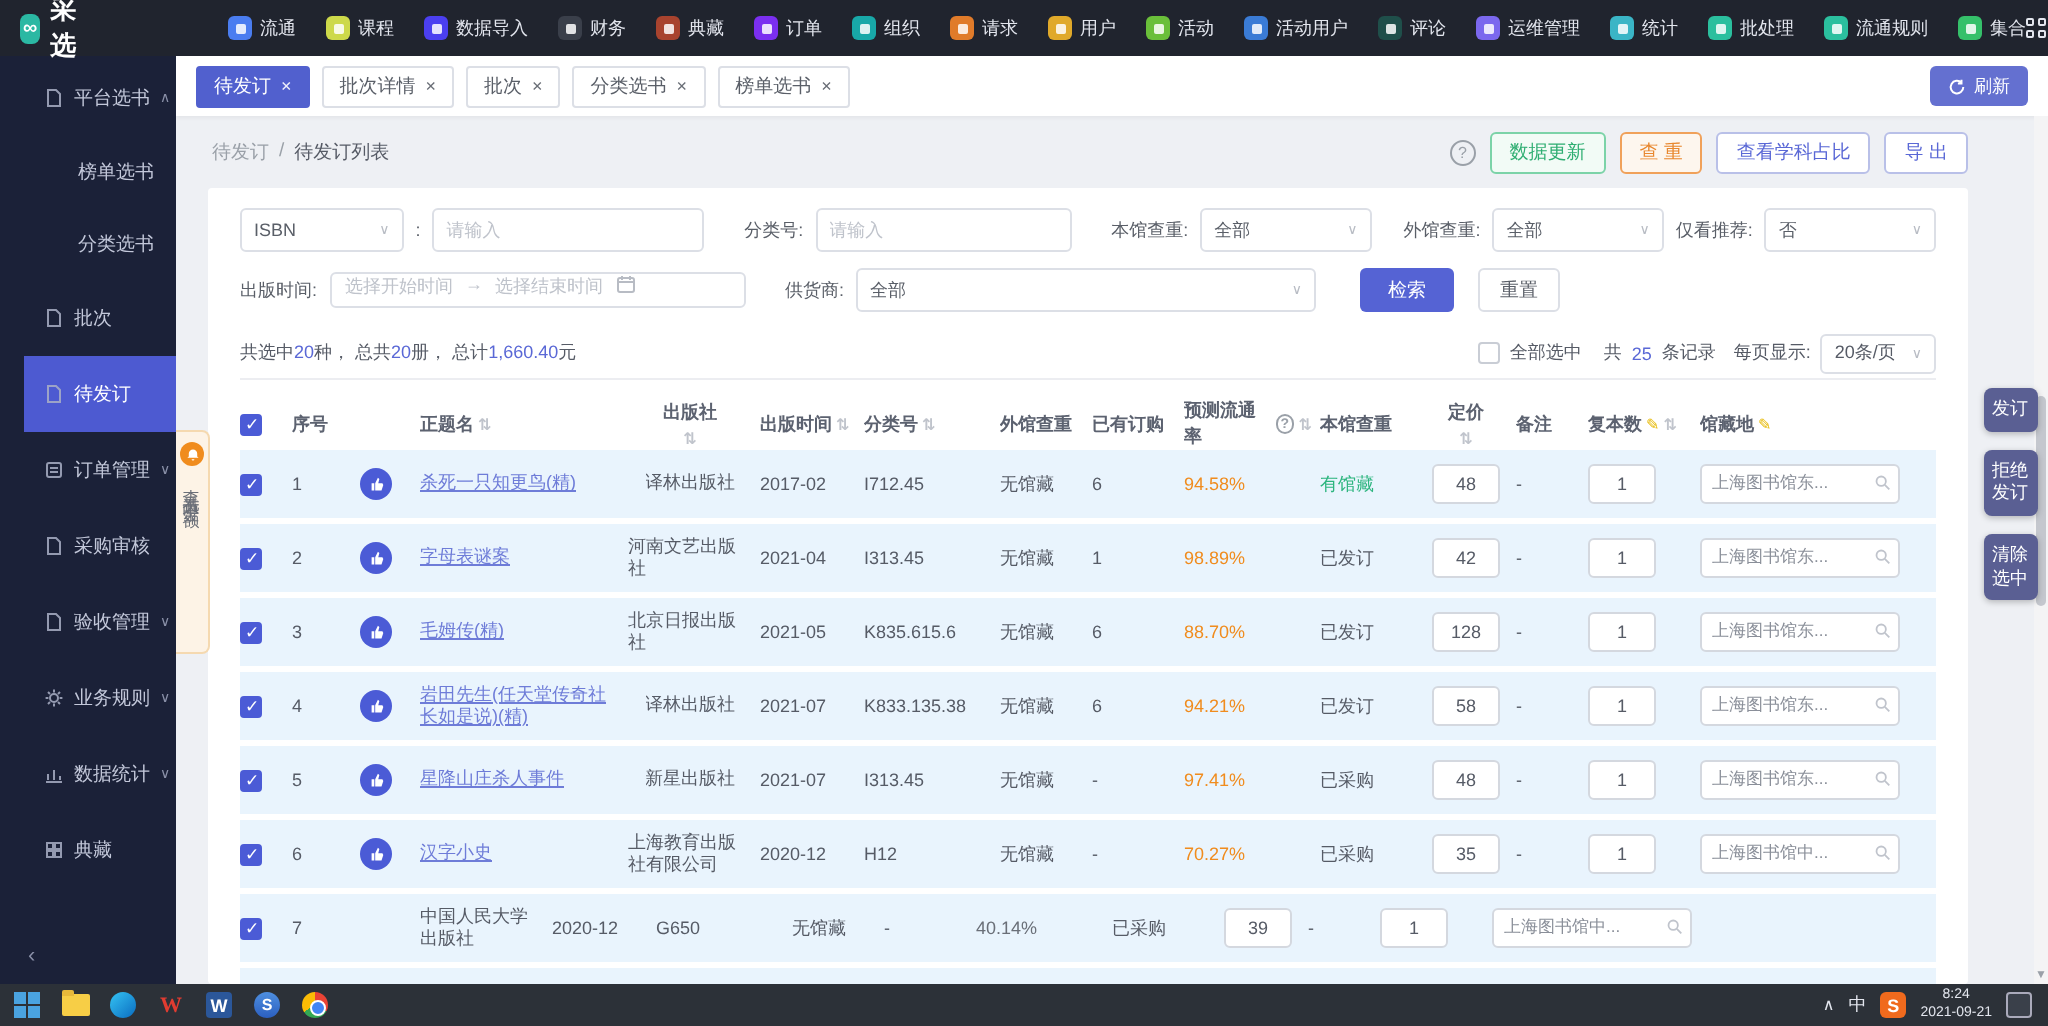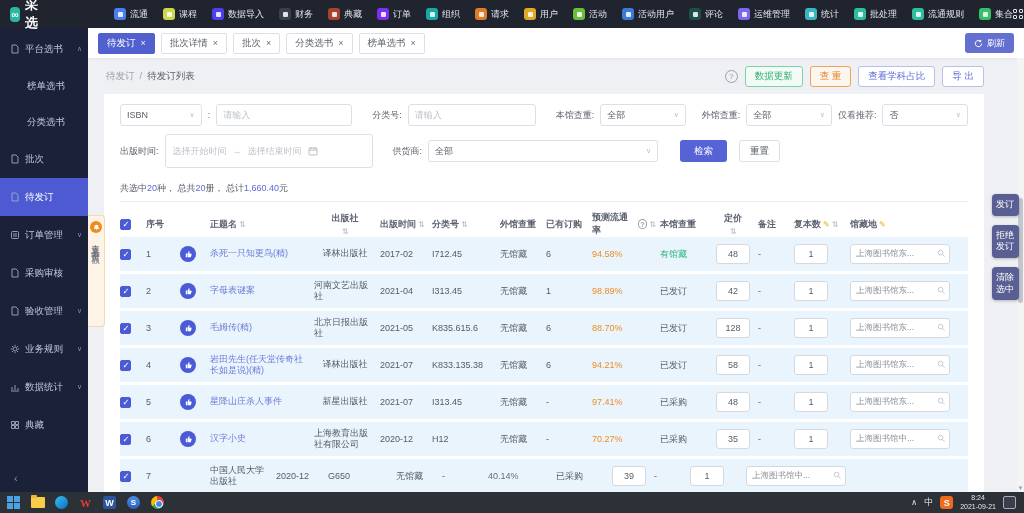--- a/index.html
+++ b/index.html
@@ -14,21 +14,21 @@
   .topnav-item { display:flex; align-items:center; gap:4px; color:#e3e6ee; font-size:9px; cursor:pointer; white-space:nowrap; }
   .topnav-item .nicon { width:12px; height:12px; border-radius:3px; position:relative; flex:none; }
   .topnav-item .nicon::after { content:""; position:absolute; left:3.5px; top:3.5px; width:5px; height:5px; background:rgba(255,255,255,.85); border-radius:1px; }
   .topnav-right { display:flex; align-items:center; gap:8px; padding-right:10px; }
   .apps-btn { display:flex; align-items:center; gap:4px; color:#e3e6ee; font-size:9px; cursor:pointer; }
   .grid-glyph { display:grid; grid-template-columns:4px 4px; grid-gap:1.5px; }
   .grid-glyph i { width:4px; height:4px; border:1px solid #e3e6ee; border-radius:1px; }
 
   
   .sidebar { position:absolute; top:28px; left:0; width:88px; bottom:21px; background:#1b2138; z-index:20; display:flex; flex-direction:column; }
-  .side-menu { flex:1; padding-top:2px; }
+  .side-menu { flex:1; padding-top:2px;padding-left:12px; }
   .smi { display:flex; align-items:center; gap:5px; height:38px; padding:0 6px 0 10px; color:#c3c8da; font-size:9.5px; cursor:pointer; white-space:nowrap; }
   .smi.child { padding-left:27px; height:36px; }
   .smi.active { background:#4d5ad1; color:#fff; }
   .smi .sicon { flex:none; width:10px; height:10px; opacity:.85; }
   .smi .chev { margin-left:auto; font-size:7px; color:#8a90a8; }
   .collapse-bar { height:28px; display:flex; align-items:center; padding-left:14px; color:#8a90a8; font-size:11px; cursor:pointer; }
 
   
   .main { position:absolute; top:28px; left:88px; right:0; bottom:21px; background:#eef0f4; }
   .tabbar { height:30px; background:#fff; display:flex; align-items:center; padding:0 10px; gap:6px; box-shadow:0 1px 2px rgba(0,0,0,.05); }
@@ -50,21 +50,21 @@
   .content { position:relative; height:398px; }
   .panel { position:absolute; left:16px; right:40px; top:0; height:398px; background:#fff; border-radius:2px; overflow:hidden; padding:10px 16px 0; }
 
   
   .frow { display:flex; align-items:center; gap:6px; margin-bottom:8px; font-size:9px; color:#5a5f68; }
   .flabel { white-space:nowrap; }
   .fsel { height:22px; border:1px solid #dcdfe6; border-radius:3px; background:#fff; display:flex; align-items:center; justify-content:space-between; padding:0 6px; cursor:pointer; color:#5a5f68; }
   .fsel .chev { color:#b8bcc4; font-size:7px; margin-left:6px; }
   .finput { height:22px; border:1px solid #dcdfe6; border-radius:3px; padding:0 6px; font-size:9px; color:#5a5f68; font-family:inherit; }
   .finput::placeholder { color:#bfc3cb; }
-  .daterange { height:34px; border:1px solid #dcdfe6; border-radius:3px; display:flex; align-items:center; gap:6px; padding:0 7px; color:#bfc3cb; }
+  .daterange { height:18px; border:1px solid #dcdfe6; border-radius:3px; display:flex; align-items:flex-start; gap:6px; padding:0 7px; color:#bfc3cb; }
   .btn-primary { height:22px; padding:0 14px; background:#5563d4; color:#fff; border-radius:3px; font-size:9.5px; display:flex; align-items:center; cursor:pointer; }
   .btn-default { height:22px; padding:0 10px; background:#fff; color:#5a5f68; border:1px solid #dcdfe6; border-radius:3px; font-size:9.5px; display:flex; align-items:center; cursor:pointer; }
 
   
   .sum-row { display:flex; align-items:center; height:26px; border-bottom:1px solid #ecedf1; font-size:9px; color:#565b66; margin-bottom:9px; }
   .sum-row .accent { color:#5a68d6; }
   .list-ctrl { margin-left:auto; display:flex; align-items:center; gap:5px; color:#565b66; }
   .cbx { width:11px; height:11px; border:1px solid #c9cdd5; border-radius:2px; background:#fff; cursor:pointer; flex:none; }
   .cbx.on { background:#4b5bd6; border-color:#4b5bd6; position:relative; }
   .cbx.on::after { content:"✓"; position:absolute; left:1.5px; top:-1px; color:#fff; font-size:8.5px; }
@@ -74,21 +74,21 @@
   .thead { display:flex; align-items:center; height:26px; font-size:9px; color:#5c6270; font-weight:bold; }
   .tc { flex:none; padding-right:4px; display:flex; align-items:center; gap:2px; overflow:hidden; }
   .tc.c-cb{width:26px;} .tc.c-no{width:34px;} .tc.c-rec{width:30px;} .tc.c-title{width:104px;}
   .tc.c-pub{width:66px;flex-direction:column;} .tc.c-date{width:52px;} .tc.c-cls{width:68px;} .tc.c-ext{width:46px;}
   .tc.c-ord{width:46px;} .tc.c-rate{width:68px;} .tc.c-local{width:52px;} .tc.c-price{width:46px;flex-direction:column;}
   .tc.c-note{width:36px;} .tc.c-cop{width:56px;} .tc.c-loc{flex:1;}
   .sort { color:#c0c4cc; font-size:8px; }
   .info-q { width:10px; height:10px; border:1px solid #9aa0a8; border-radius:50%; color:#9aa0a8; font-size:7px; display:flex; align-items:center; justify-content:center; }
   .edit-ic { color:#e6b800; font-size:8px; }
   .trow { display:flex; align-items:center; height:34px; background:#e9f4fd; margin-bottom:3px; font-size:9px; color:#565b66; }
-  .trow .title-link { color:#6e7cd8; cursor:pointer; line-height:1.25; display:-webkit-box; -webkit-line-clamp:2; -webkit-box-orient:vertical; overflow:hidden; }
+  .trow .title-link { color:#6e7cd8; cursor:pointer; line-height:1.25; display:-webkit-box; -webkit-line-clamp:2; -webkit-box-orient:vertical; overflow:hidden;text-decoration:underline; }
   .trow .pub2 { line-height:1.25; display:-webkit-box; -webkit-line-clamp:2; -webkit-box-orient:vertical; overflow:hidden; }
   .rec-badge { width:16px; height:16px; border-radius:50%; background:#4b5bd6; color:#fff; display:flex; align-items:center; justify-content:center; }
   .rate-orange { color:#f08c1e; } .rate-gray { color:#6a6f78; }
   .local-green { color:#2db57f; }
   .cell-input { width:34px; height:20px; border:1px solid #d4d8df; border-radius:3px; background:#fff; font-size:9px; text-align:center; color:#565b66; font-family:inherit; }
   .loc-wrap { position:relative; width:100px; }
   .loc-input { width:100px; height:20px; border:1px solid #d4d8df; border-radius:3px; background:#fff; font-size:8.5px; color:#8a8f99; padding:0 16px 0 5px; font-family:inherit; }
   .loc-wrap svg { position:absolute; right:4px; top:5px; }
 
   
@@ -382,20 +382,32 @@
         <div class="fsel" style="width:230px;">
           <span>全部</span>
             <span class="chev">∨</span>
         </div>
         <div class="btn-primary" style="margin-left:16px;">检索</div>
         <div class="btn-default" style="margin-left:6px;">重置</div>
       </div>
 
       <div class="sum-row">
         <span id="summary-line"><span>共选中</span><span class="accent">20</span><span>种， 总共</span><span class="accent">20</span><span>册， 总计</span><span class="accent">1,660.40</span><span>元</span></span>
+        <div class="list-ctrl">
+          <span class="cbx"></span>
+          <span>全部选中</span>
+          <span style="margin-left:6px;">共</span>
+          <span class="accent">25</span>
+          <span>条记录</span>
+          <span style="margin-left:4px;">每页显示:</span>
+          <div class="psize">
+            <span>20条/页</span>
+            <span style="color:#b8bcc4;font-size:7px;">∨</span>
+          </div>
+        </div>
       </div>
 
       <div class="thead" id="thead">
           <div class="tc c-cb">
             <span class="cbx on"></span>
           </div>
           <div class="tc c-no">
             <span>序号</span>
           </div>
           <div class="tc c-rec">

